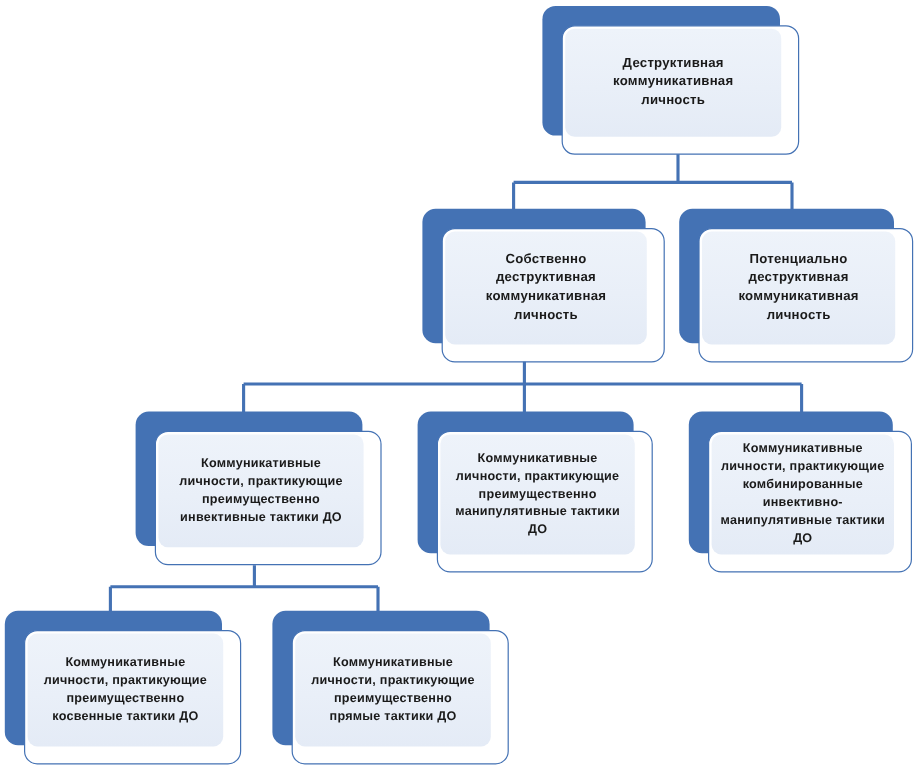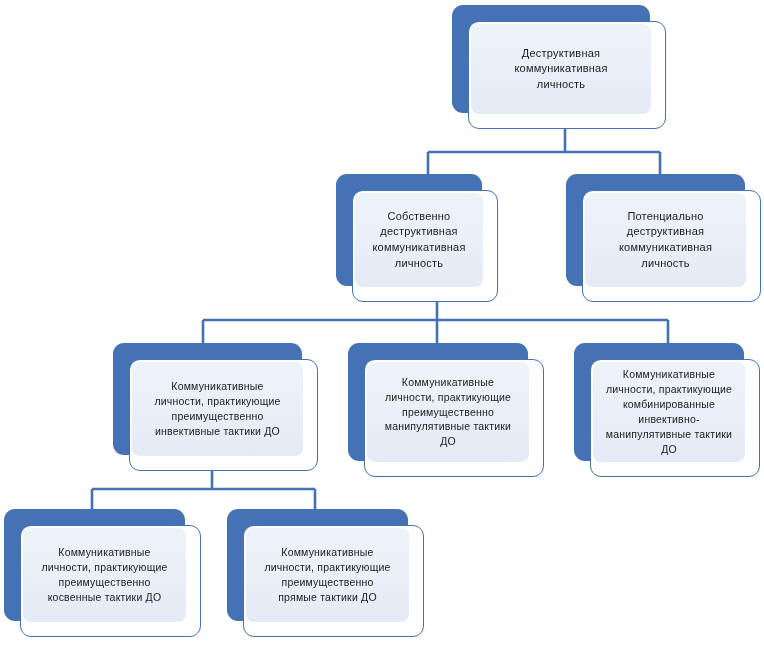--- a/index.html
+++ b/index.html
@@ -64,21 +64,21 @@
     border-radius: 8px;
     background: linear-gradient(to bottom, #eef3fa 0%, #e9eff8 55%, #e4ebf6 100%);
     display: flex;
     align-items: center;
     justify-content: center;
     box-sizing: border-box;
     padding: 2px 6px;
   }
   .node-text {
     color: #1a1a1a;
-    font-weight: normal;
+    font-weight: bold;
     font-size: 11px;
     line-height: 1.42;
     text-align: center;
     letter-spacing: 0.2px;
     white-space: pre-line;
     font-family: "Liberation Sans", "DejaVu Sans", sans-serif;
   }
   .node.n-root .node-text { font-size: 11px; }
   .node.lvl4 .node-text,
   .node.lvl3 .node-text { font-size: 10.5px; }
@@ -103,21 +103,21 @@
     <div class="node-shadow"></div>
     <div class="node-face">
       <div class="node-panel">
         <span class="node-text">Деструктивная
 коммуникативная
 личность</span>
       </div>
     </div>
   </div>
 
-  <div class="node lvl2" style="left:336px; top:174px; width:162px; height:128px;">
+  <div class="node lvl2" style="left:352px; top:174px; width:202px; height:128px;">
     <div class="node-shadow"></div>
     <div class="node-face">
       <div class="node-panel">
         <span class="node-text">Собственно
 деструктивная
 коммуникативная
 личность</span>
       </div>
     </div>
   </div>

